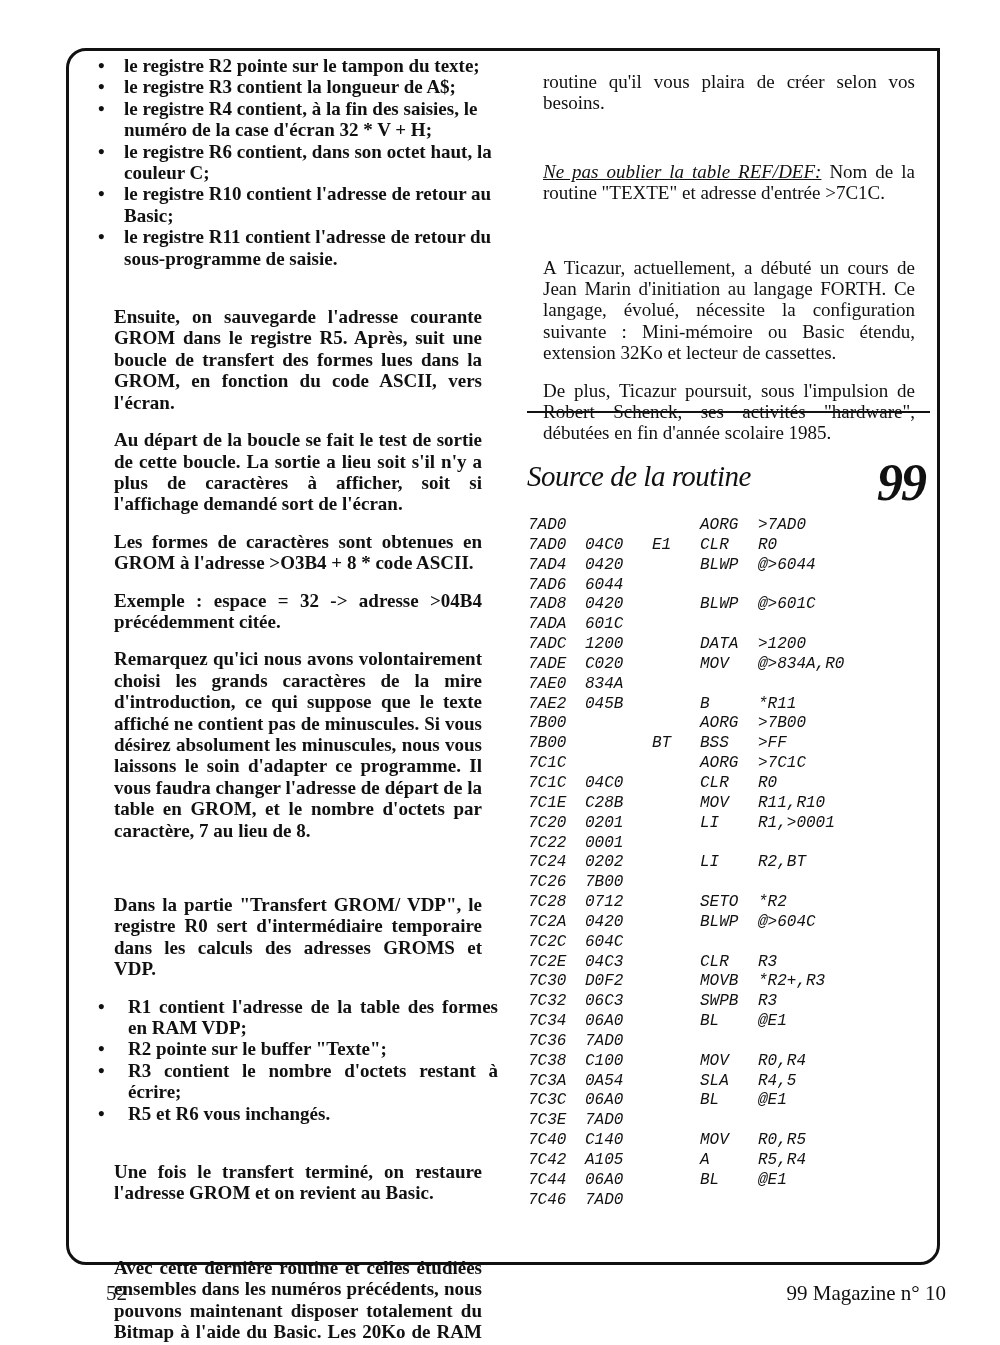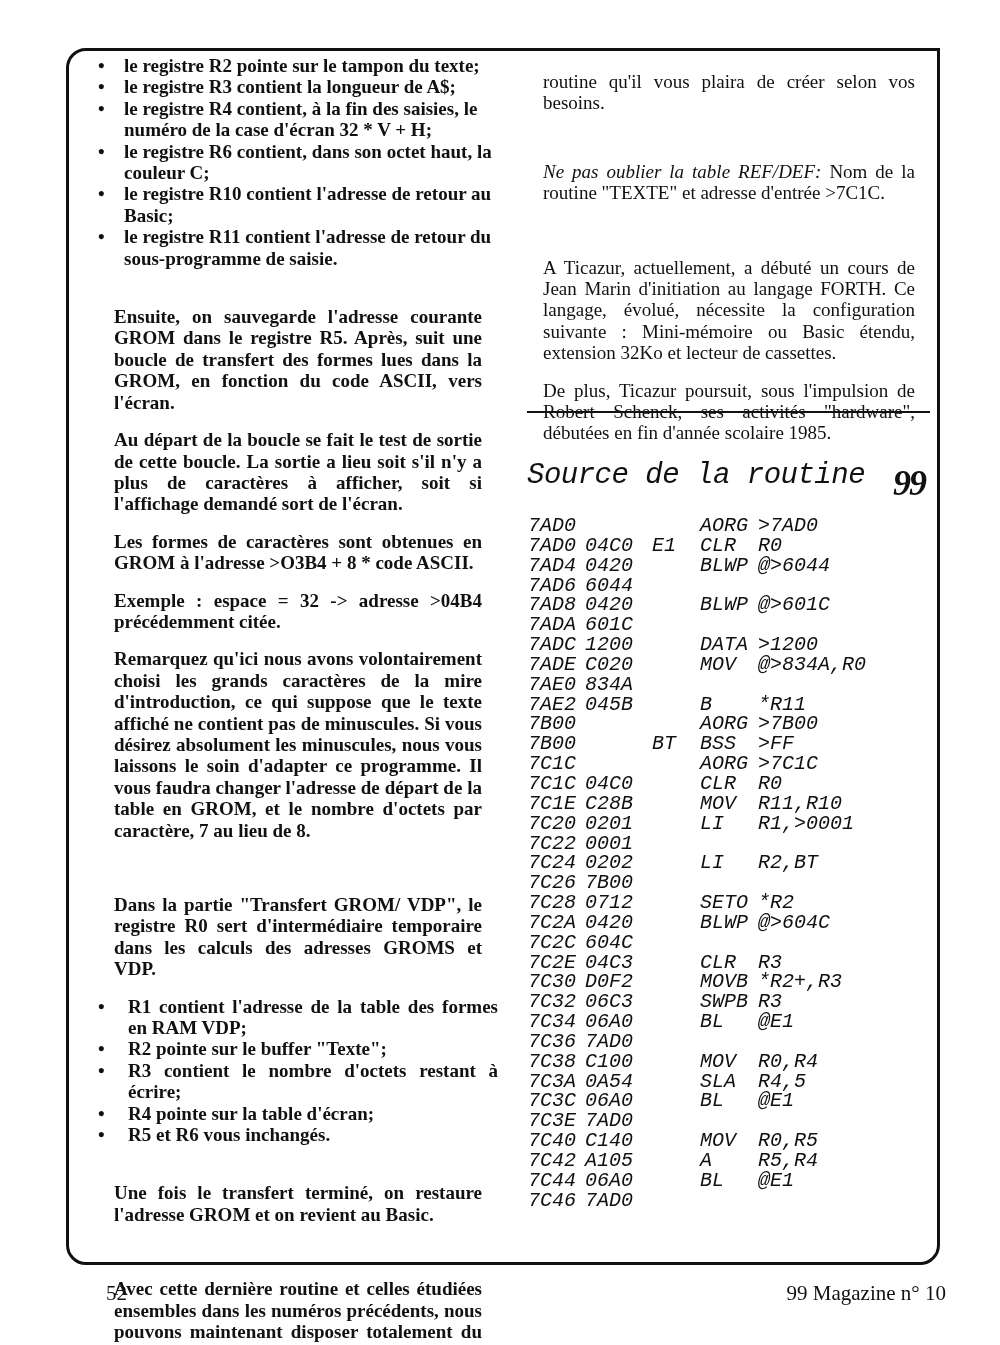--- a/index.html
+++ b/index.html
@@ -25,38 +25,38 @@
   }
   p { margin: 16px; }
   ul.bullets { list-style: none; margin: 0; padding: 0; }
   ul.bullets li { position: relative; padding-left: 26px; text-align: left; }
   ul.bullets li::before {
     content: "\2022"; position: absolute; left: 0; top: 0; font-size: 19px;
   }
   ul.bullets.wide li { padding-left: 30px; text-align: justify; }
   .gap-1 { height: 21px; }
   .gap-2 { height: 15px; }
-  .italic { font-style: italic; }
+  .italic { font-style: italic; text-decoration: underline; }
   .logo99 {
-    text-align: right; font-size: 36px; font-weight: bold; font-style: italic;
+    text-align: right; font-size: 52px; font-weight: bold; font-style: italic;
     line-height: 46px; margin-top: 9px; padding-right: 6px; letter-spacing: -2px;
   }
   .rule {
     position: absolute; left: 527px; top: 411px; width: 403px; height: 0;
     border-top: 2px solid #111111;
   }
   .section-title {
     position: absolute; left: 527px; top: 458px;
-    font-family: Liberation Mono, monospace;
+    font-family: Liberation Serif, serif;
     font-style: italic; font-size: 29px; line-height: 36px; letter-spacing: -0.5px;
   }
   .code {
     position: absolute; left: 528px; top: 516px; width: 400px;
     font-family: "Liberation Mono", "DejaVu Sans Mono", monospace;
-    font-style: italic; font-size: 20px; line-height: 19.85px;
+    font-style: italic; font-size: 16px; line-height: 19.85px;
   }
   .code-row { position: relative; height: 19.85px; white-space: pre; }
   .code-row span { position: absolute; top: 0; }
   .c-addr { left: 0; }
   .c-hex { left: 57px; }
   .c-label { left: 124px; }
   .c-op { left: 172px; }
   .c-arg { left: 230px; }
   .footer-left {
     position: absolute; left: 106px; top: 1281px; font-size: 21px;
@@ -84,21 +84,20 @@
   <p>Au départ de la boucle se fait le test de sortie de cette boucle. La sortie a lieu soit s'il n'y a plus de caractères à afficher, soit si l'affichage demandé sort de l'écran.</p>
   <p>Les formes de caractères sont obtenues en GROM à l'adresse &gt;O3B4 + 8 * code ASCII.</p>
   <p>Exemple : espace = 32 -&gt; adresse &gt;04B4 précédemment citée.</p>
   <p>Remarquez qu'ici nous avons volontairement choisi les grands caractères de la mire d'introduction, ce qui suppose que le texte affiché ne contient pas de minuscules. Si vous désirez absolument les minuscules, nous vous laissons le soin d'adapter ce programme. Il vous faudra changer l'adresse de départ de la table en GROM, et le nombre d'octets par caractère, 7 au lieu de 8.</p>
   <div class="gap-1"></div>
   <p>Dans la partie "Transfert GROM/ VDP", le registre R0 sert d'intermédiaire temporaire dans les calculs des adresses GROMS et VDP.</p>
   <ul class="bullets wide">
     <li>R1 contient l'adresse de la table des formes en RAM VDP;</li>
     <li>R2 pointe sur le buffer "Texte";</li>
     <li>R3 contient le nombre d'octets restant à écrire;</li>
-    <li>R4 pointe sur la table d'écran;</li>
     <li>R5 et R6 vous inchangés.</li>
   </ul>
   <div class="gap-1"></div>
   <p>Une fois le transfert terminé, on restaure l'adresse GROM et on revient au Basic.</p>
   <div class="gap-1"></div>
   <p>Avec cette dernière routine et celles étudiées ensembles dans les numéros précédents, nous pouvons maintenant disposer totalement du Bitmap à l'aide du Basic. Les 20Ko de RAM disponibles sont actuellement bien utilisés. Il nous reste encore de la place en Mini-mémoire pour écrire d'autres routines telles que peinture de surfaces, aide au dessin ou toute autre</p>
 </div>
 
 <div class="col-right">
   <p>routine qu'il vous plaira de créer selon vos besoins.</p>

